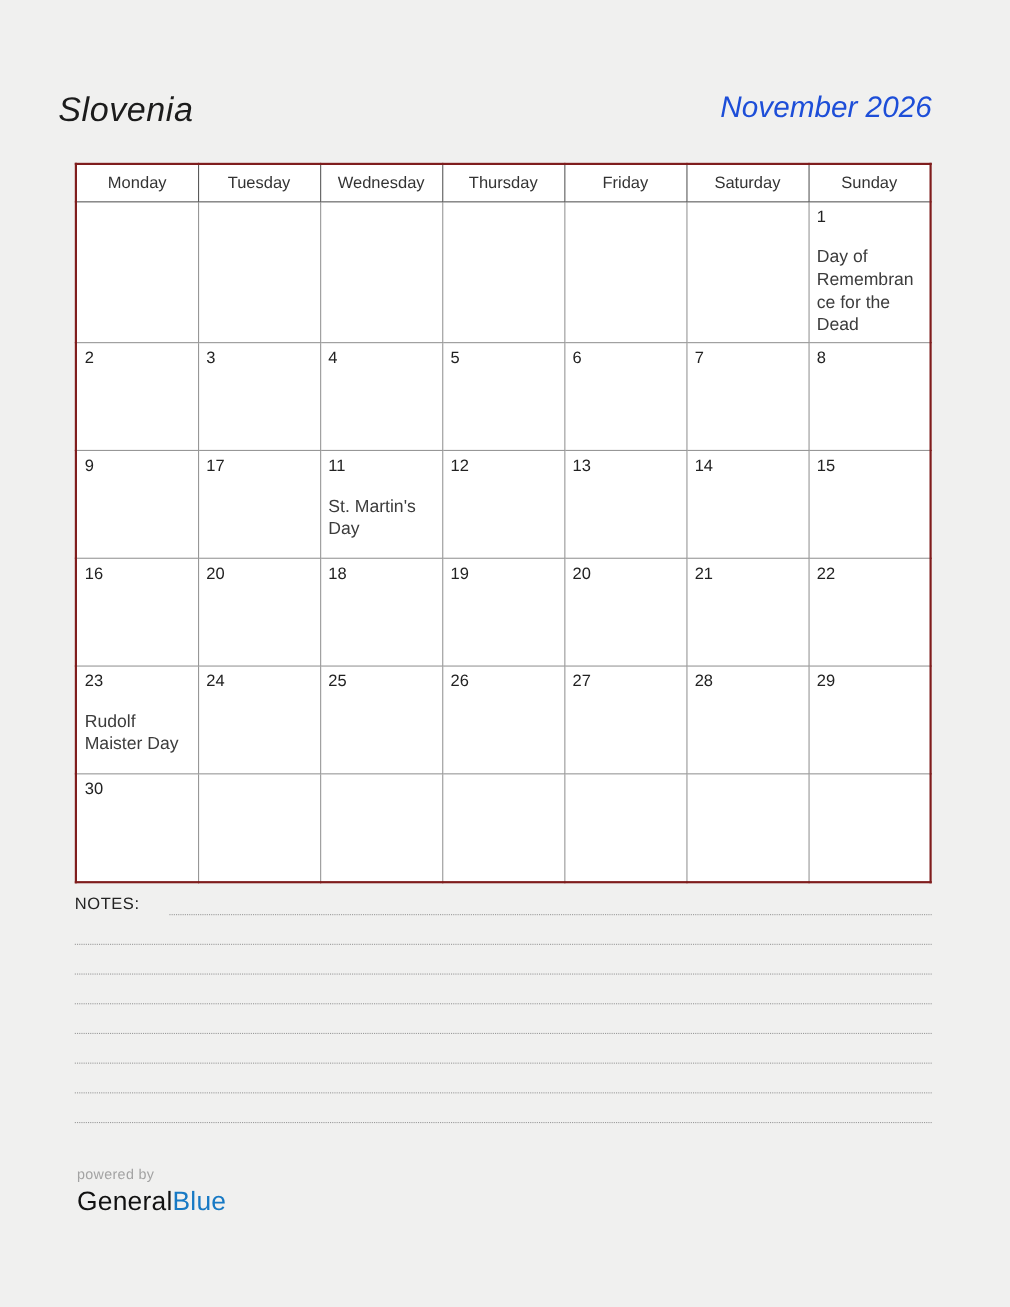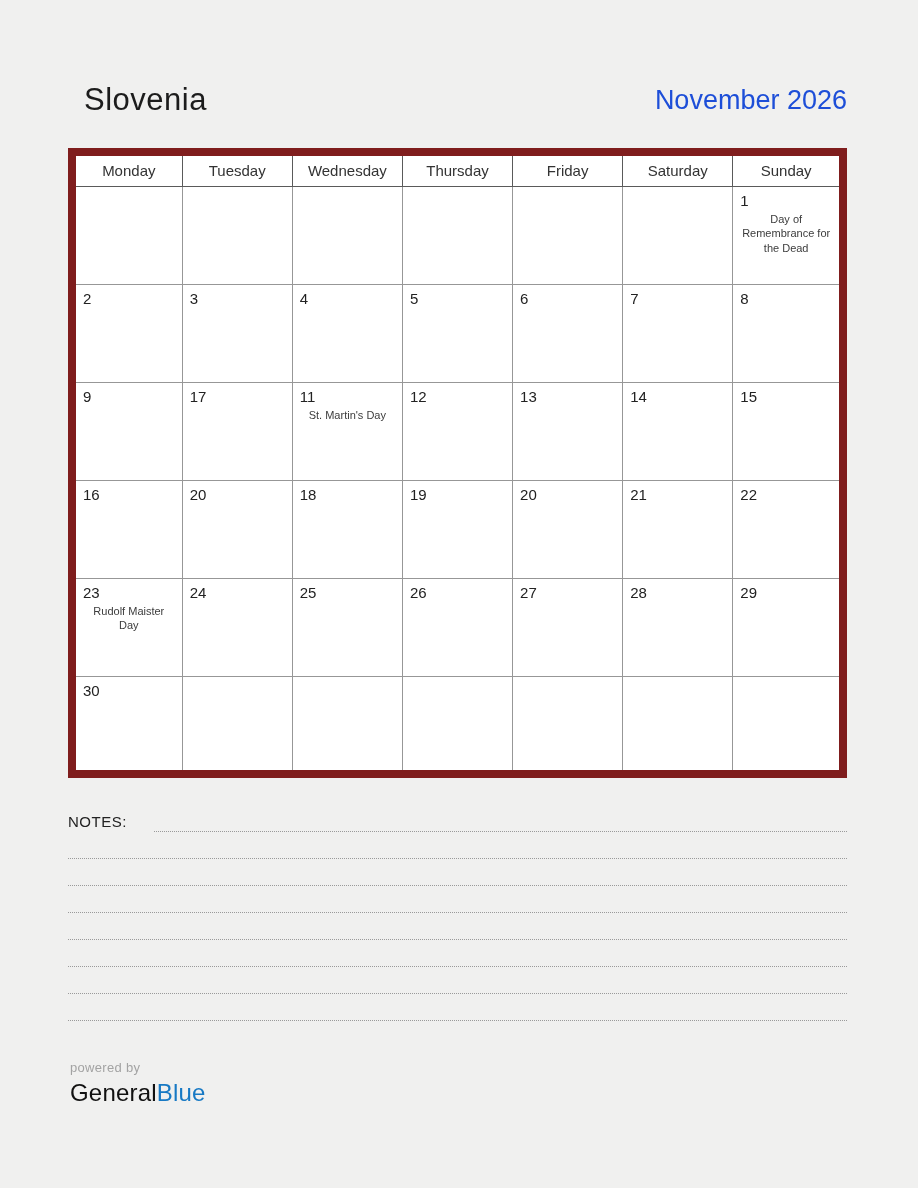--- a/index.html
+++ b/index.html
@@ -5,44 +5,45 @@
   * { box-sizing: border-box; margin: 0; padding: 0; }
   html, body { width: 918px; height: 1188px; }
   body {
     background: #f0f0ef;
     font-family: "Liberation Sans", sans-serif;
     position: relative;
     overflow: hidden;
   }
   .title-row {
     position: absolute;
-    top: 82px; left: 84px; right: 71px;
+    top: 82px; left: 53px; right: 71px;
     display: flex;
     justify-content: space-between;
-    align-items: center;
+    align-items: flex-start;
+    font-style: italic;
   }
   .country-title {
     font-size: 31px;
     font-weight: 400;
     color: #1c1c1c;
     letter-spacing: 0.5px;
   }
   .month-title {
     font-size: 27px;
     font-weight: 400;
     color: #1d4ed8;
   }
   table.calendar {
     position: absolute;
     top: 148px; left: 68px;
     width: 779px;
     border-collapse: collapse;
     background: #ffffff;
     table-layout: fixed;
-    border: 8px solid #7f1d1d;
+    border: 2px solid #7f1d1d;
   }
   table.calendar th {
     height: 34px;
     font-size: 15px;
     font-weight: 400;
     color: #333333;
     text-align: center;
     border: 1px solid #5a5a5a;
     background: #ffffff;
   }
@@ -51,27 +52,26 @@
     vertical-align: top;
     padding: 4px 7px;
     border: 1px solid #979797;
   }
   .day-num {
     font-size: 15px;
     color: #222222;
     line-height: 1.3;
   }
   .holiday {
-    font-size: 11px;
+    font-size: 16px;
     color: #3c3c3c;
     line-height: 1.3;
-    margin-top: 2px;
+    margin-top: 17px;
     overflow-wrap: anywhere;
     word-break: break-word;
-    text-align: center;
   }
   .notes {
     position: absolute;
     top: 812px; left: 68px; right: 71px;
   }
   .notes-first-row {
     display: flex;
     align-items: flex-end;
     gap: 21px;
   }

